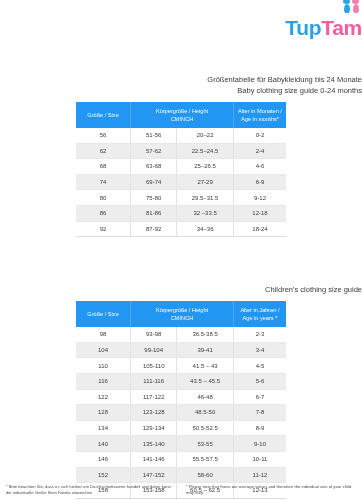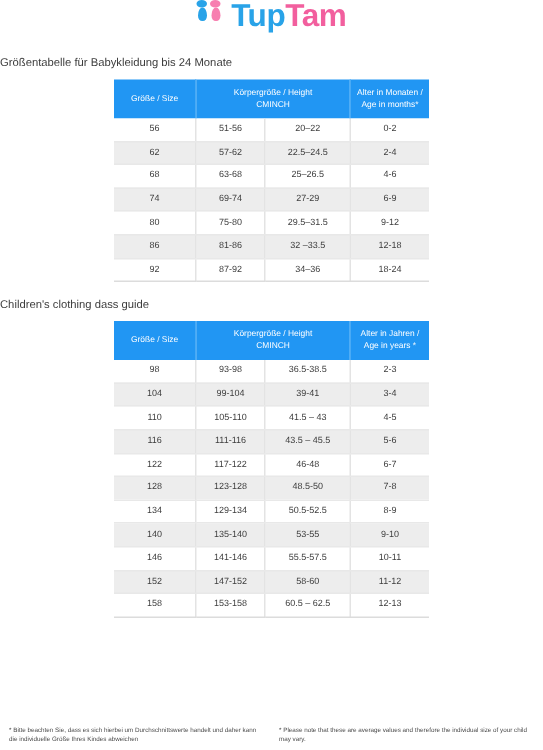--- a/index.html
+++ b/index.html
@@ -17,24 +17,25 @@
   .page {
     position: relative;
     width: 362px;
     height: 500px;
     box-sizing: border-box;
   }
 
   
   .logo-wrap {
     display: flex;
-    align-items: flex-start;
+    align-items: flex-end;
     justify-content: center;
     height: 36px;
     gap: 4px;
+    flex-direction: column;
   }
   .logo-feet {
     display: flex;
     align-items: flex-end;
     gap: 1px;
     margin-right: 2px;
   }
   .foot {
     position: relative;
     width: 8px;
@@ -63,24 +64,25 @@
     font-weight: bold;
     letter-spacing: -0.3px;
     line-height: 1;
   }
   .logo-tup { color: #29a3e8; }
   .logo-tam { color: #f museum; }
   .logo-tam { color: #f25f9e; }
 
   
   .section-title {
-    text-align: left;
+    text-align: right;
     font-size: 7.5px;
     line-height: 11px;
     color: #3c3c3c;
+    margin-top: 38px;
   }
   .section-title .de { display: block; }
   .section-title .en { display: block; }
 
   
   .table-wrap {
     width: 210px;
     margin: 0 auto;
   }
   table.size-table {
@@ -182,20 +184,21 @@
           <span class="sole"></span>
       </span>
     </span>
     <span class="logo-text">
       <span class="logo-tup">Tup</span><span class="logo-tam">Tam</span>
     </span>
   </div>
 
   <div class="section-title">
     <span class="de">Größentabelle für Babykleidung bis 24 Monate</span>
+    <span class="en">Baby clothing size guide 0-24 months</span>
   </div>
 
   <div class="spacer-sm"></div>
 
   <div class="table-wrap">
     <table class="size-table">
       <colgroup>
         <col class="col-size">
           <col class="col-cm">
           <col class="col-inch">
@@ -263,21 +266,21 @@
             <td>34–36</td>
             <td>18-24</td>
           </tr>
         </tbody>
     </table>
   </div>
 
   <div class="spacer-md"></div>
 
   <div class="section-title">
-    <span class="en">Children's clothing dass guide</span>
+    <span class="en">Children's clothing size guide</span>
   </div>
 
   <div class="spacer-sm"></div>
 
   <div class="table-wrap">
     <table class="size-table">
       <colgroup>
         <col class="col-size">
           <col class="col-cm">
           <col class="col-inch">

